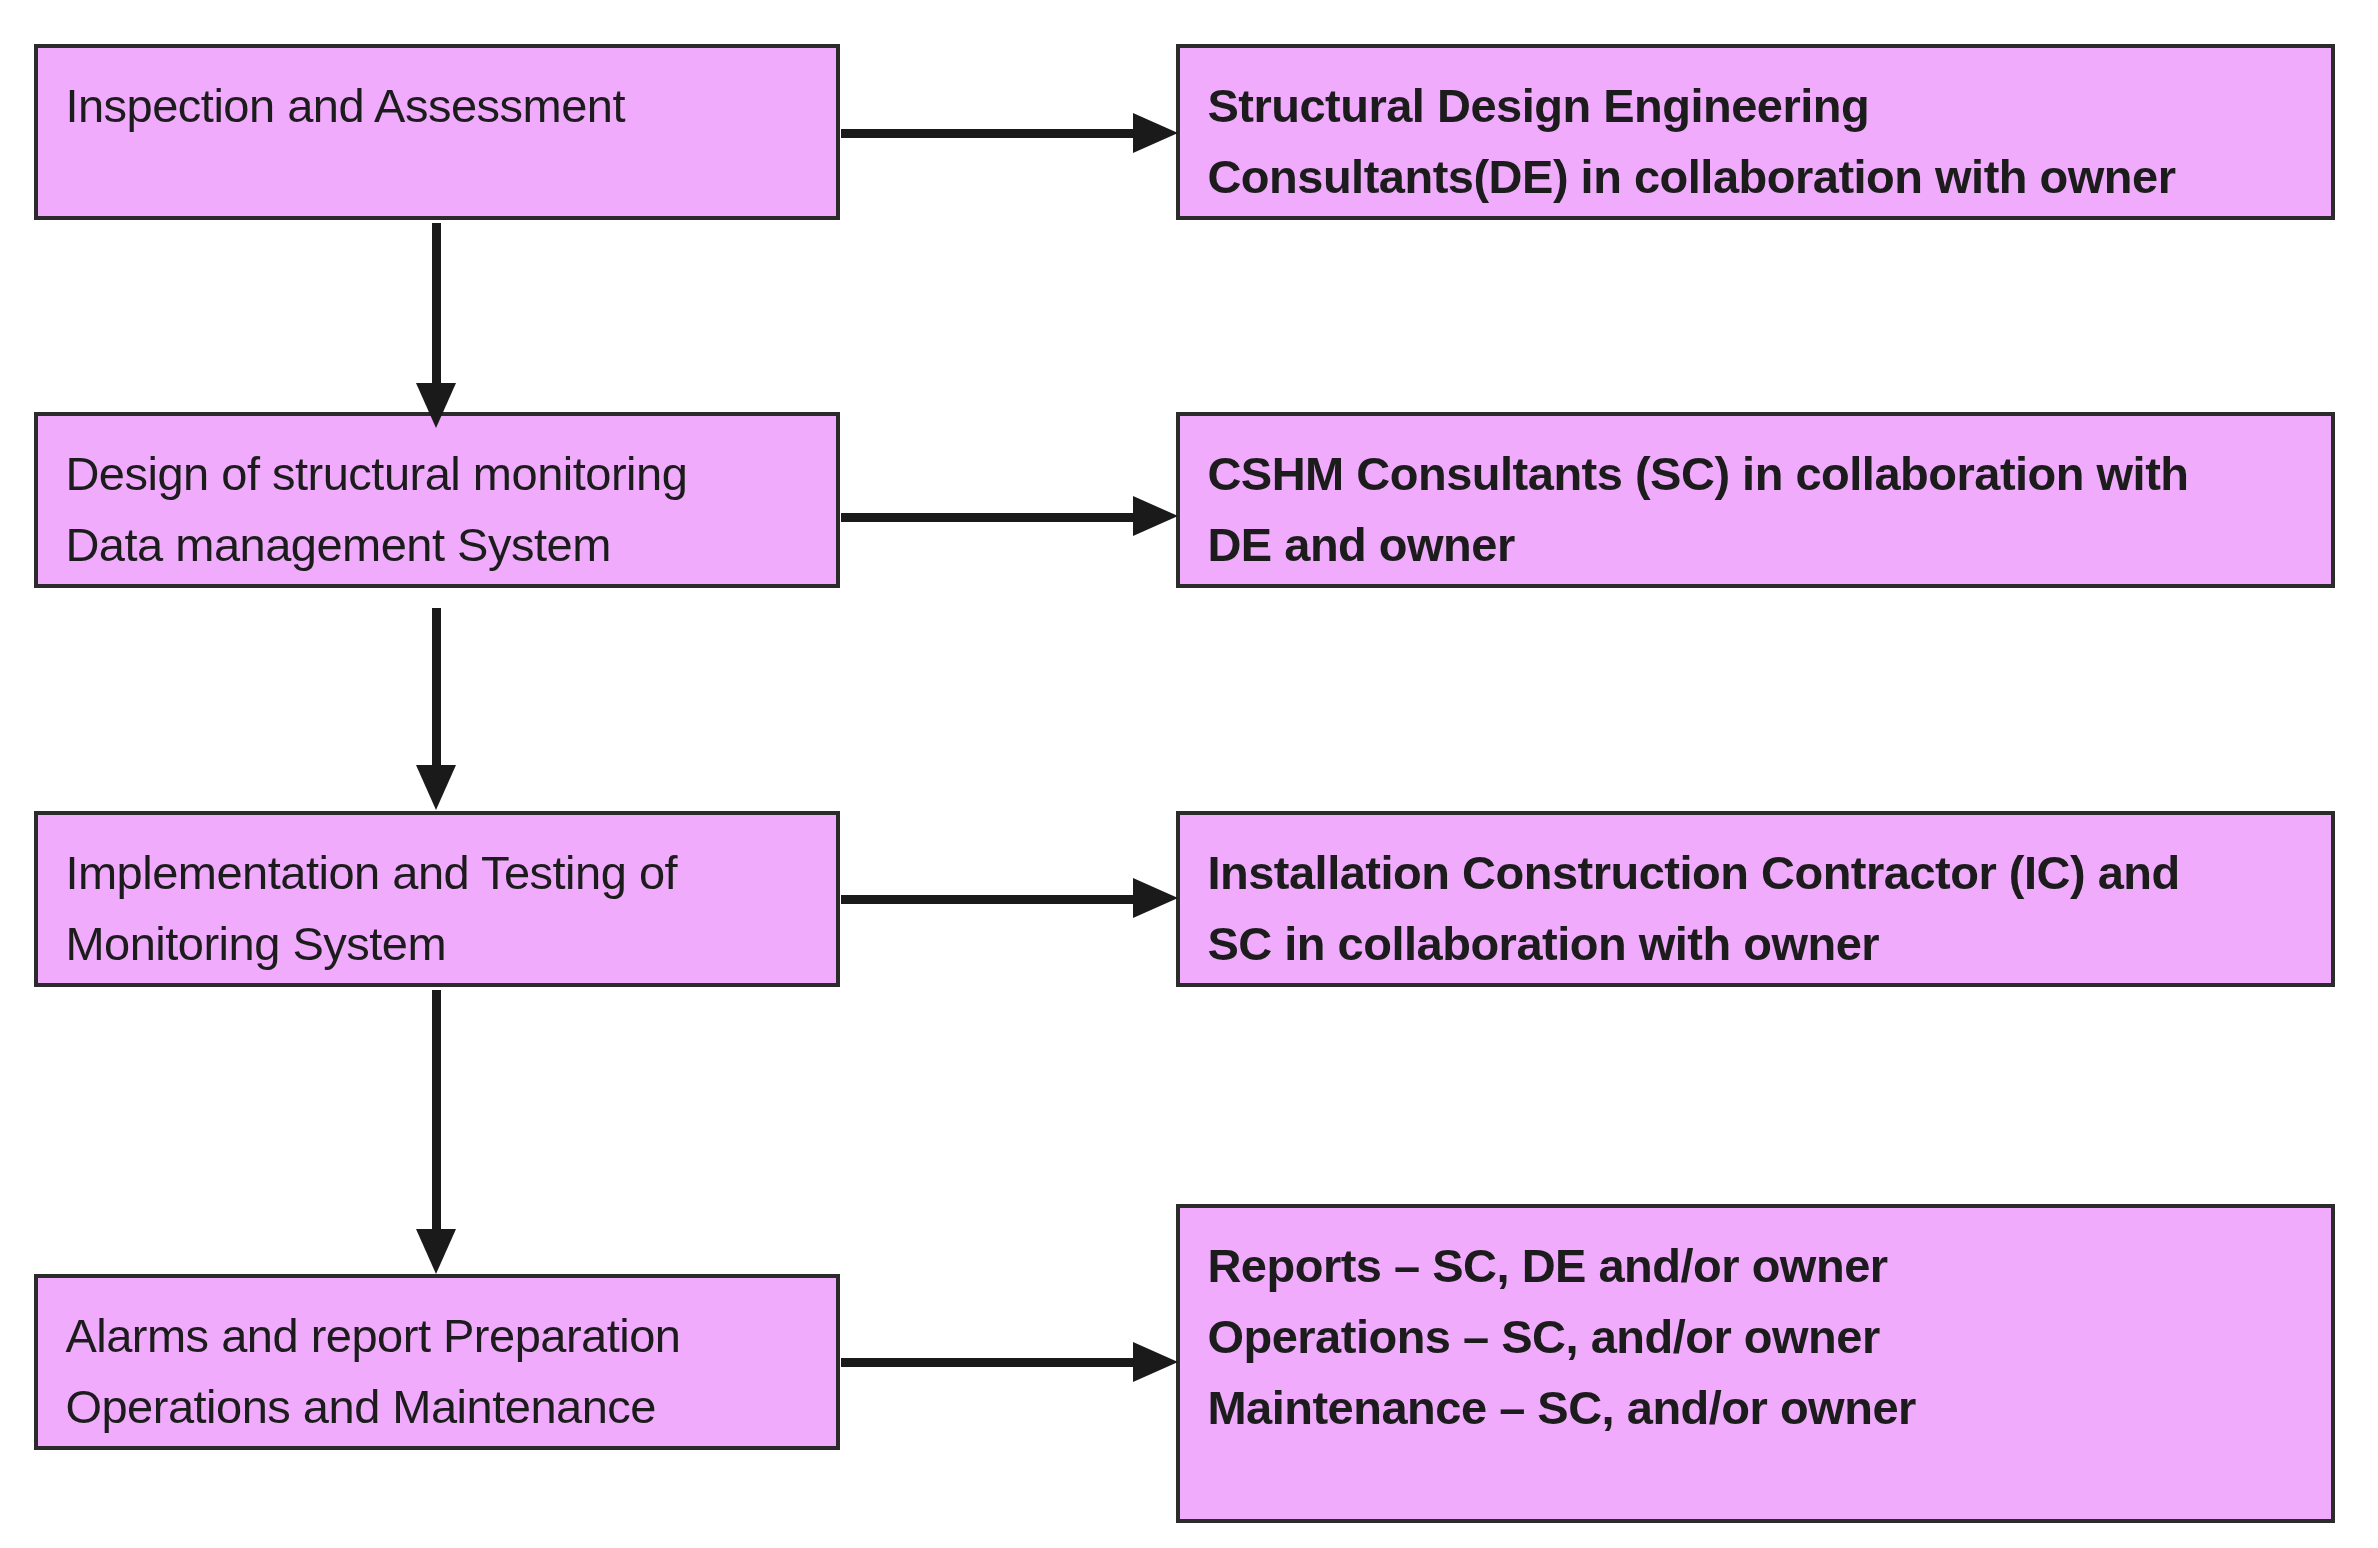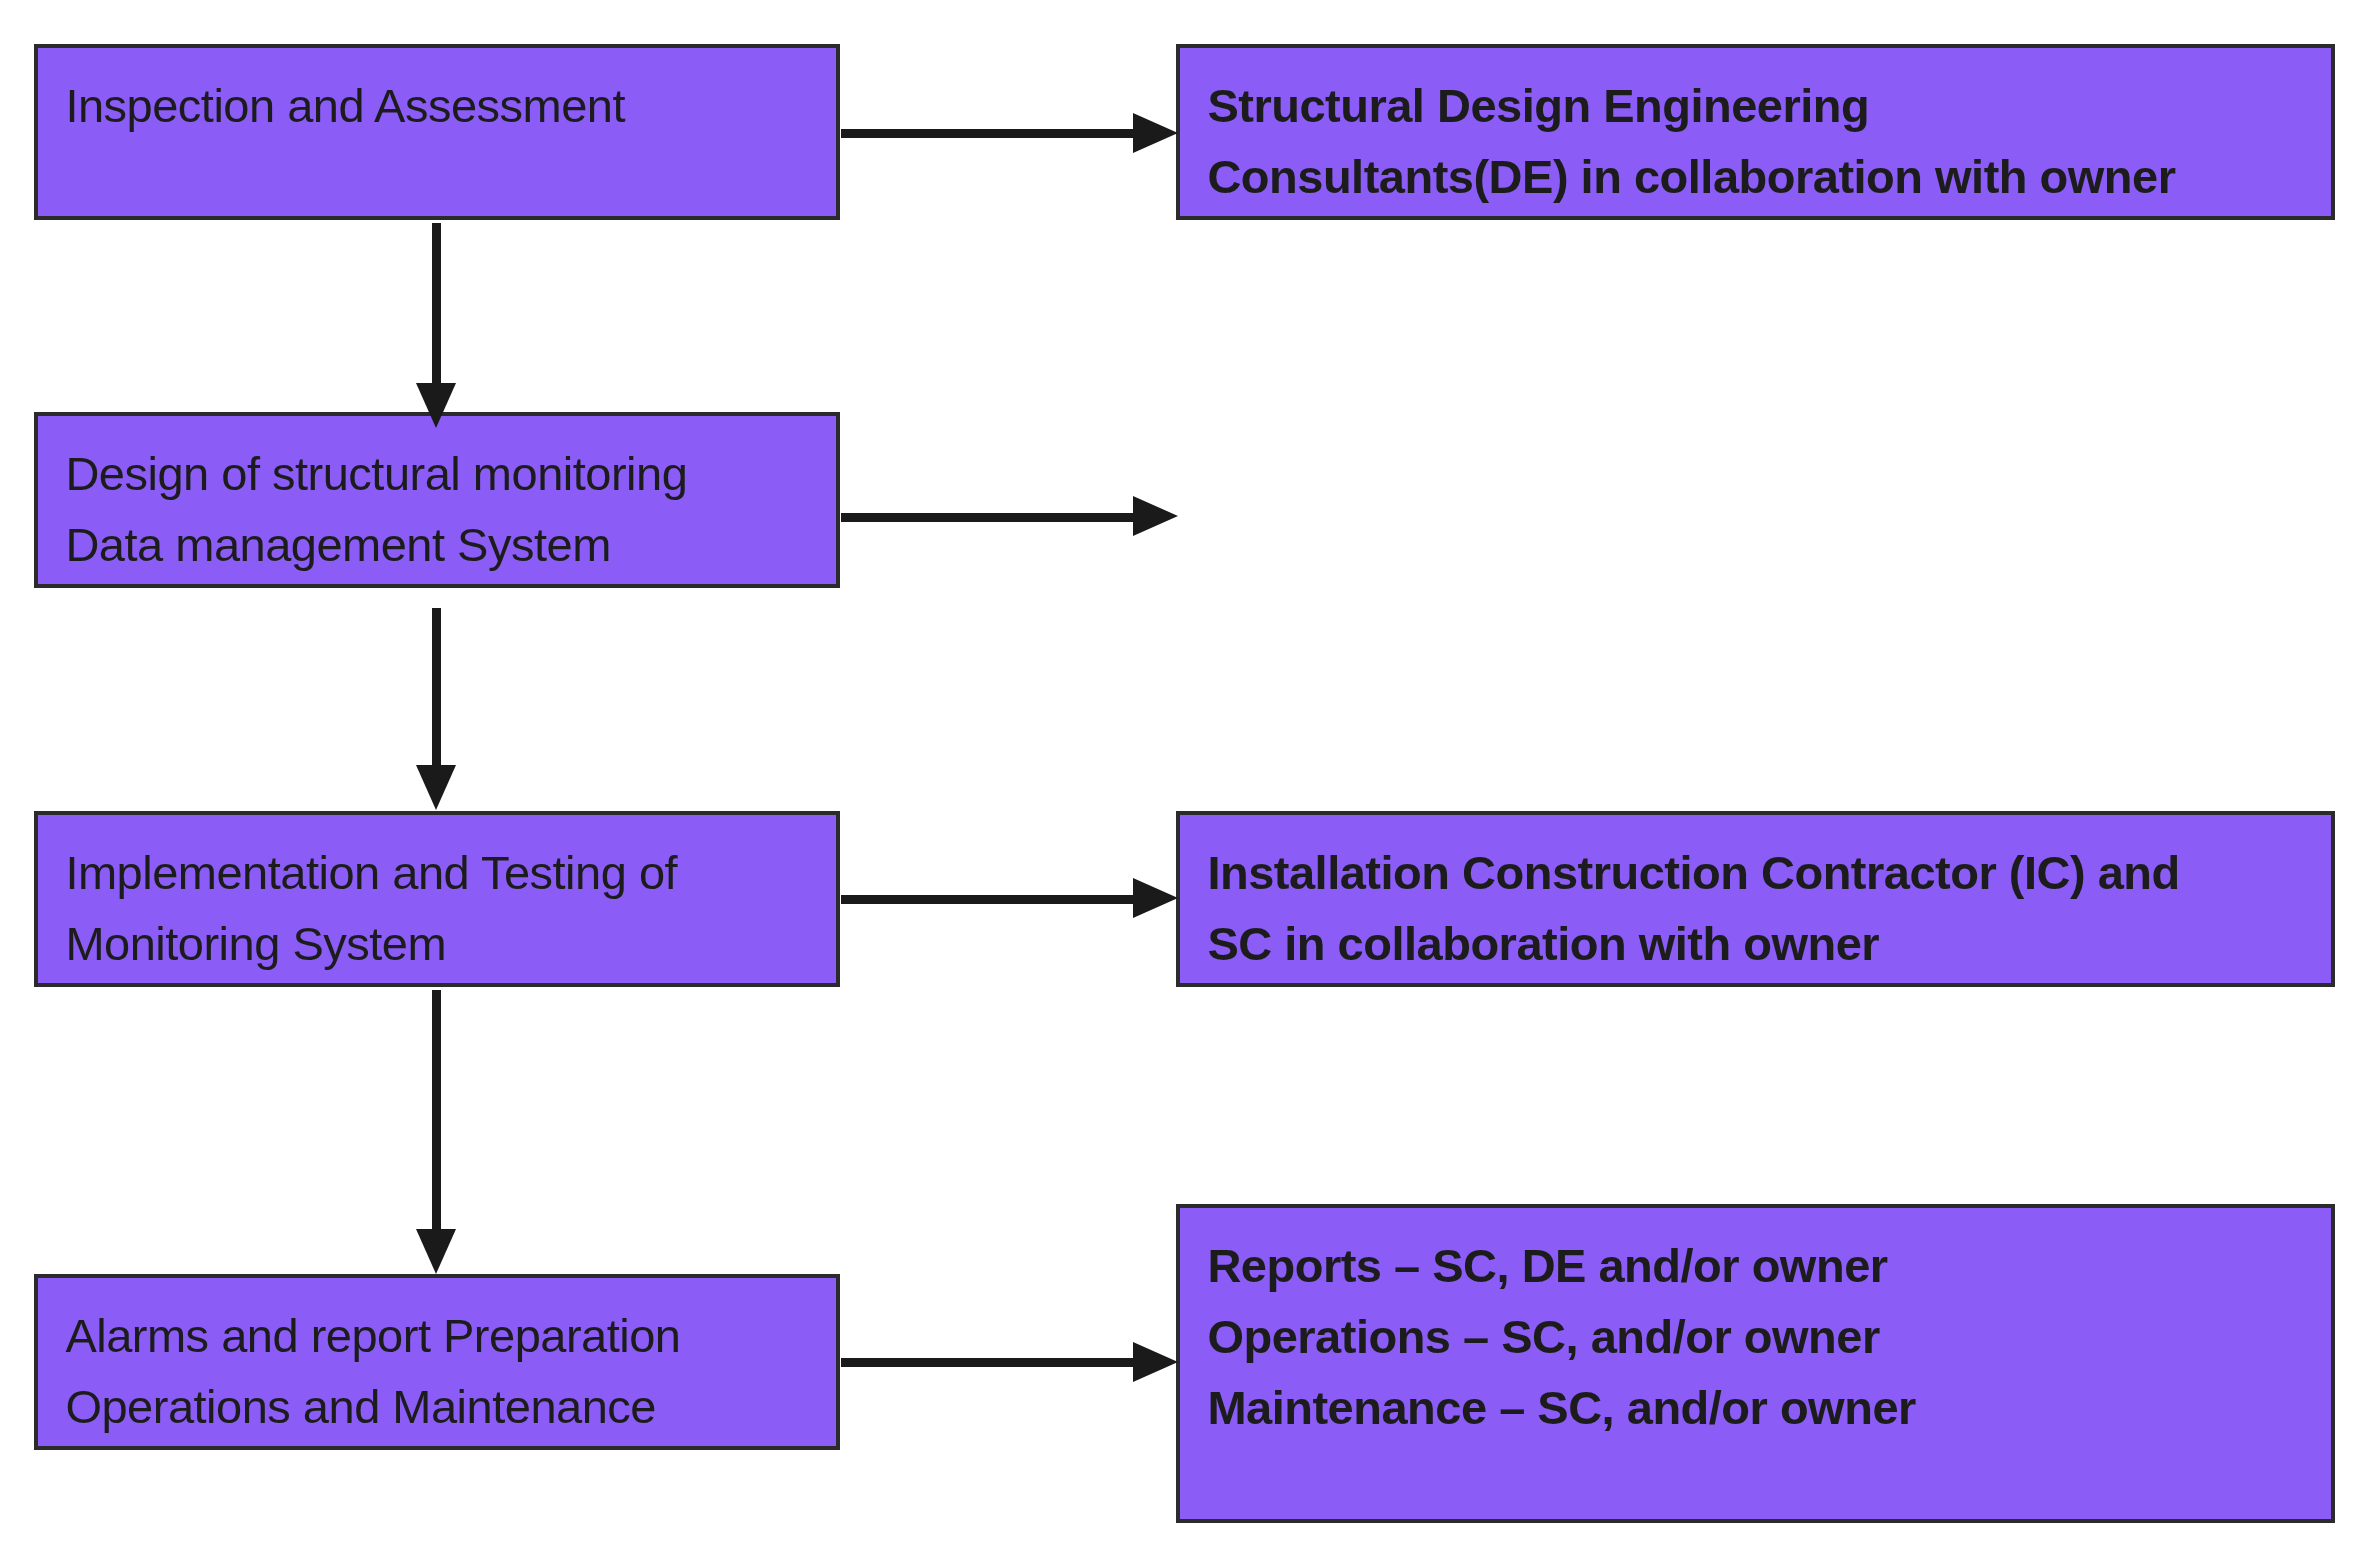--- a/index.html
+++ b/index.html
@@ -13,21 +13,21 @@
     height: 1549px;
     background: #ffffff;
     font-family: "Liberation Sans", sans-serif;
     color: #1c1c1c;
     overflow: hidden;
   }
   .box {
     position: absolute;
     box-sizing: border-box;
     border: 4.9px solid #2b2b2b;
-    background: #8b5cf6;
+    background: #f0abfc;
     padding: 21.6px 23.5px 0 27.4px;
     font-size: 47px;
     line-height: 71px;
     letter-spacing: -0.5px;
   }
   .box .line { white-space: nowrap; }
 
   
   .col-left  { left: 34px;  width: 806px;  height: 176px; }
   .col-right { left: 1176px; width: 1159px; height: 176px; font-weight: bold; }
@@ -85,20 +85,24 @@
   </div>
   <div class="box col-right row1">
     <div class="line">Structural Design Engineering</div>
     <div class="line">Consultants(DE) in collaboration with owner</div>
   </div>
 
   <div class="box col-left row2">
     <div class="line">Design of structural monitoring</div>
     <div class="line">Data management System</div>
   </div>
+  <div class="box col-right row2">
+    <div class="line">CSHM Consultants (SC) in collaboration with</div>
+    <div class="line">DE and owner</div>
+  </div>
 
   <div class="box col-left row3">
     <div class="line">Implementation and Testing of</div>
     <div class="line">Monitoring System</div>
   </div>
   <div class="box col-right row3">
     <div class="line">Installation Construction Contractor (IC) and</div>
     <div class="line">SC in collaboration with owner</div>
   </div>
 

